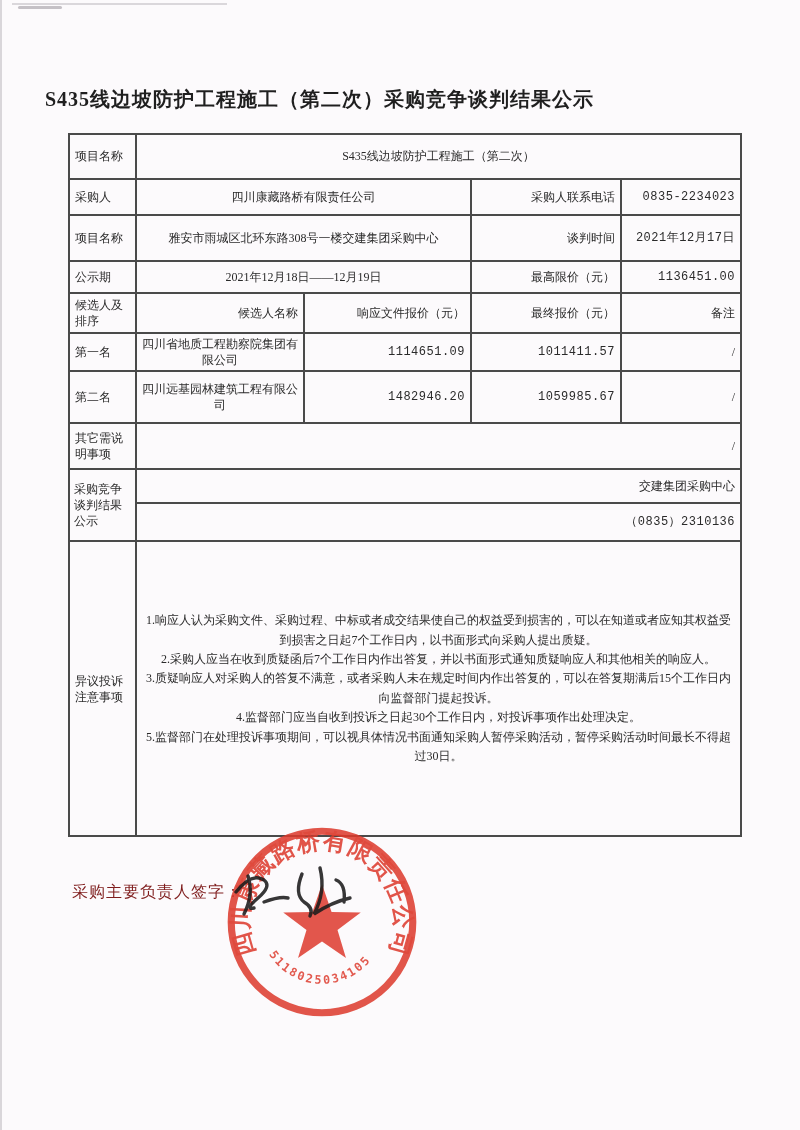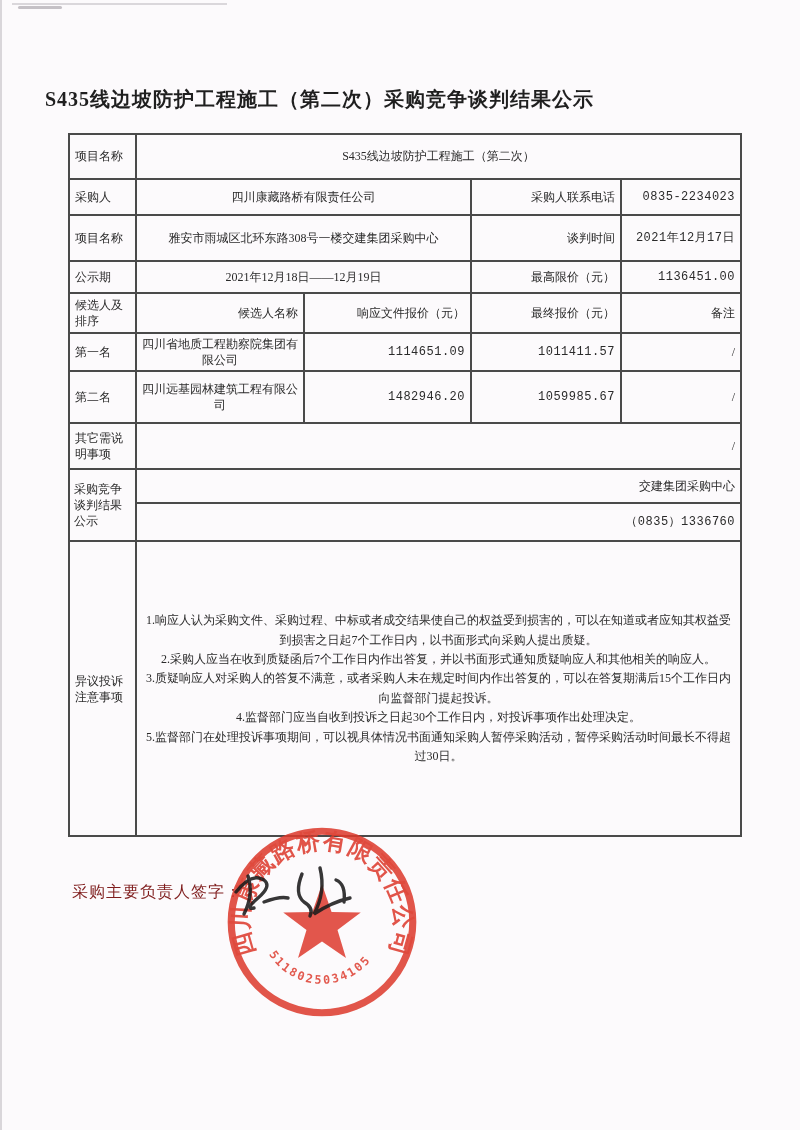--- a/index.html
+++ b/index.html
@@ -113,21 +113,21 @@
     </tr>
     <tr style="height:46px">
       <td class="lbl">其它需说明事项</td>
       <td class="ctr" colspan="4">/</td>
     </tr>
     <tr style="height:34px">
       <td class="lbl ctr" rowspan="2" style="text-align:left;padding-left:4px;">采购竞争谈判结果公示</td>
       <td class="ctr" colspan="4">交建集团采购中心</td>
     </tr>
     <tr style="height:38px">
-      <td class="ctr num" colspan="4">（0835）1336760</td>
+      <td class="ctr num" colspan="4">（0835）2310136</td>
     </tr>
     <tr style="height:295px">
       <td class="lbl">异议投诉注意事项</td>
       <td class="notes" colspan="4">
         <div class="note-line">1.响应人认为采购文件、采购过程、中标或者成交结果使自己的权益受到损害的，可以在知道或者应知其权益受到损害之日起7个工作日内，以书面形式向采购人提出质疑。</div>
         <div class="note-line">2.采购人应当在收到质疑函后7个工作日内作出答复，并以书面形式通知质疑响应人和其他相关的响应人。</div>
         <div class="note-line">3.质疑响应人对采购人的答复不满意，或者采购人未在规定时间内作出答复的，可以在答复期满后15个工作日内向监督部门提起投诉。</div>
         <div class="note-line">4.监督部门应当自收到投诉之日起30个工作日内，对投诉事项作出处理决定。</div>
         <div class="note-line">5.监督部门在处理投诉事项期间，可以视具体情况书面通知采购人暂停采购活动，暂停采购活动时间最长不得超过30日。</div>
       </td>

